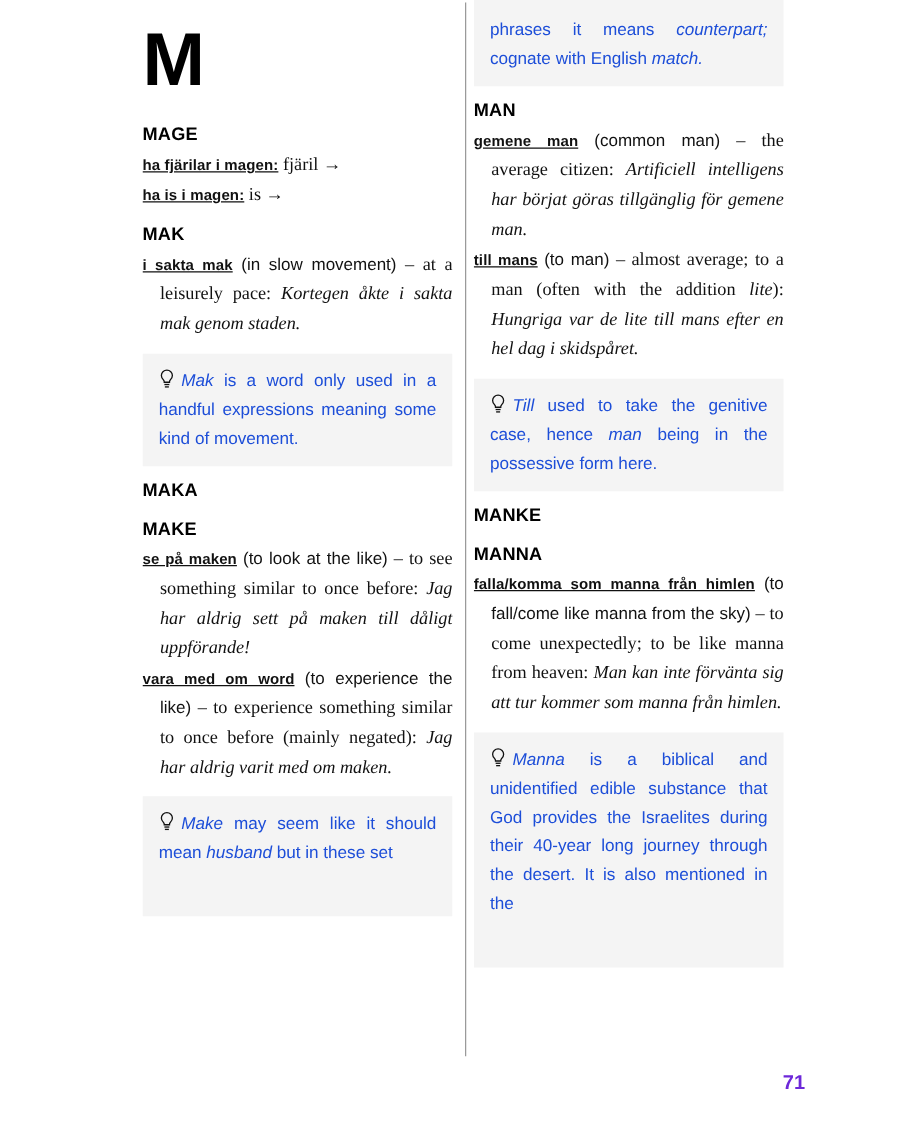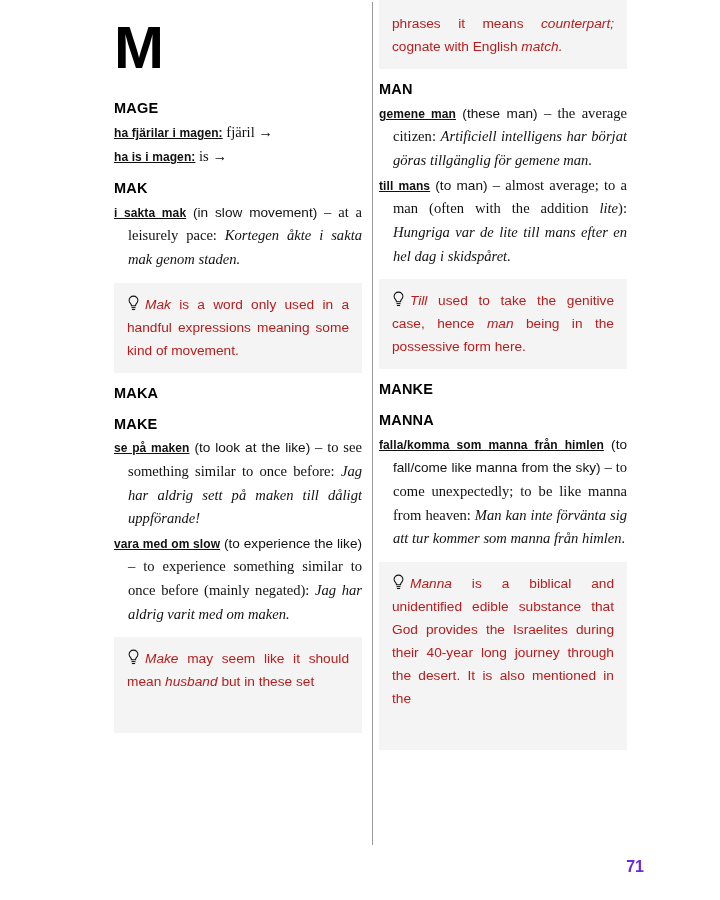--- a/index.html
+++ b/index.html
@@ -106,21 +106,21 @@
   
   .tip {
     background: #f4f4f4;
     font-family: "Liberation Sans", sans-serif;
     font-size: 13.7px;
     line-height: 1.68;
     text-align: justify;
     text-justify: inter-word;
     padding: 10px 13px 11px 13px;
     margin: 11px 0 10px 0;
-    color: #b91c1c;
+    color: #1d4ed8;
     box-sizing: border-box;
   }
   .tip.cut-top {
     margin-top: 0;
     padding-top: 12px;
   }
   .tip.cut-bottom {
     margin-bottom: 0;
     padding-bottom: 40px;
   }
@@ -161,31 +161,31 @@
         <div class="headword">MAK</div>
         <div class="entry"><span class="idiom">i sakta mak</span> <span class="gloss">(in slow movement)</span><span class="def"> – </span><span class="def">at a leisurely pace: </span><span class="ex">Kortegen åkte i sakta mak genom staden.</span></div>
         <div class="tip"><span class="bulb"><svg viewBox="0 0 13 17" width="13" height="17" aria-hidden="true">
               <path d="M6.5 1.1c-2.5 0-4.4 1.9-4.4 4.2 0 1.5.8 2.6 1.5 3.4.5.6.8 1 .8 1.6v.5h4.2v-.5c0-.6.3-1 .8-1.6.7-.8 1.5-1.9 1.5-3.4 0-2.3-1.9-4.2-4.4-4.2z" fill="none" stroke="#111" stroke-width="1.05"></path>
               <rect x="4.5" y="12.1" width="4" height="1.05" fill="#111"></rect>
               <rect x="4.9" y="14.0" width="3.2" height="1.05" fill="#111"></rect>
             </svg></span><em>Mak</em><span> is a word only used in a handful expressions meaning some kind of movement.</span></div>
         <div class="headword">MAKA</div>
         <div class="headword">MAKE</div>
         <div class="entry"><span class="idiom">se på maken</span> <span class="gloss">(to look at the like)</span><span class="def"> – </span><span class="def">to see something similar to once before: </span><span class="ex">Jag har aldrig sett på maken till dåligt uppförande!</span></div>
-        <div class="entry"><span class="idiom">vara med om slow</span> <span class="gloss">(to experience the like)</span><span class="def"> – </span><span class="def">to experience something similar to once before (mainly negated): </span><span class="ex">Jag har aldrig varit med om maken.</span></div>
+        <div class="entry"><span class="idiom">vara med om word</span> <span class="gloss">(to experience the like)</span><span class="def"> – </span><span class="def">to experience something similar to once before (mainly negated): </span><span class="ex">Jag har aldrig varit med om maken.</span></div>
         <div class="tip cut-bottom"><span class="bulb"><svg viewBox="0 0 13 17" width="13" height="17" aria-hidden="true">
               <path d="M6.5 1.1c-2.5 0-4.4 1.9-4.4 4.2 0 1.5.8 2.6 1.5 3.4.5.6.8 1 .8 1.6v.5h4.2v-.5c0-.6.3-1 .8-1.6.7-.8 1.5-1.9 1.5-3.4 0-2.3-1.9-4.2-4.4-4.2z" fill="none" stroke="#111" stroke-width="1.05"></path>
               <rect x="4.5" y="12.1" width="4" height="1.05" fill="#111"></rect>
               <rect x="4.9" y="14.0" width="3.2" height="1.05" fill="#111"></rect>
             </svg></span><em>Make</em><span> may seem like it should mean </span><em>husband</em><span> but in these set</span></div>
       </div>
     <div class="col col-right" id="col-right">
         <div class="tip cut-top"><span>phrases it means </span><em>counterpart;</em><span> cognate with English </span><em>match.</em></div>
         <div class="headword">MAN</div>
-        <div class="entry"><span class="idiom">gemene man</span> <span class="gloss">(these man)</span><span class="def"> – </span><span class="def">the average citizen: </span><span class="ex">Artificiell intelligens har börjat göras tillgänglig för gemene man.</span></div>
+        <div class="entry"><span class="idiom">gemene man</span> <span class="gloss">(common man)</span><span class="def"> – </span><span class="def">the average citizen: </span><span class="ex">Artificiell intelligens har börjat göras tillgänglig för gemene man.</span></div>
         <div class="entry"><span class="idiom">till mans</span> <span class="gloss">(to man)</span><span class="def"> – </span><span class="def">almost average; to a man (often with the addition </span><span class="ex">lite</span><span class="def">): </span><span class="ex">Hungriga var de lite till mans efter en hel dag i skidspåret.</span></div>
         <div class="tip"><span class="bulb"><svg viewBox="0 0 13 17" width="13" height="17" aria-hidden="true">
               <path d="M6.5 1.1c-2.5 0-4.4 1.9-4.4 4.2 0 1.5.8 2.6 1.5 3.4.5.6.8 1 .8 1.6v.5h4.2v-.5c0-.6.3-1 .8-1.6.7-.8 1.5-1.9 1.5-3.4 0-2.3-1.9-4.2-4.4-4.2z" fill="none" stroke="#111" stroke-width="1.05"></path>
               <rect x="4.5" y="12.1" width="4" height="1.05" fill="#111"></rect>
               <rect x="4.9" y="14.0" width="3.2" height="1.05" fill="#111"></rect>
             </svg></span><em>Till</em><span> used to take the genitive case, hence </span><em>man</em><span> being in the possessive form here.</span></div>
         <div class="headword">MANKE</div>
         <div class="headword">MANNA</div>
         <div class="entry"><span class="idiom">falla/komma som manna från himlen</span> <span class="gloss">(to fall/come like manna from the sky)</span><span class="def"> – </span><span class="def">to come unexpectedly; to be like manna from heaven: </span><span class="ex">Man kan inte förvänta sig att tur kommer som manna från himlen.</span></div>
         <div class="tip cut-bottom"><span class="bulb"><svg viewBox="0 0 13 17" width="13" height="17" aria-hidden="true">

